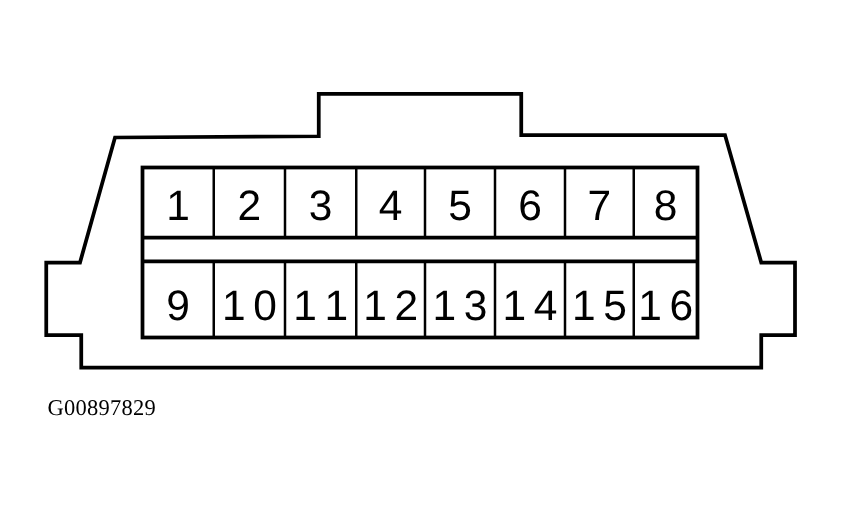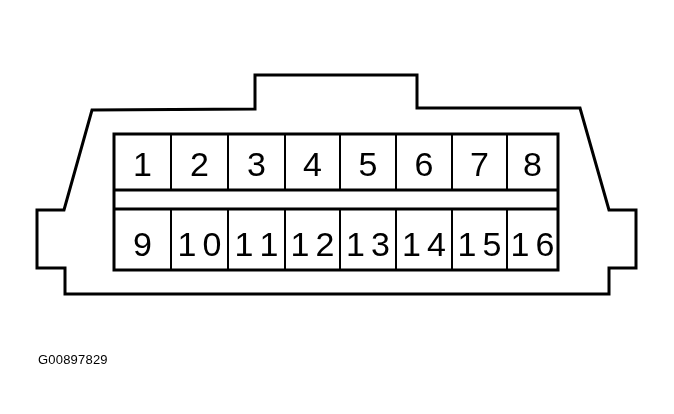--- a/index.html
+++ b/index.html
@@ -1,23 +1,22 @@
 <!DOCTYPE html>
 <html><head>
 <meta charset="utf-8">
 <style>
   html, body { margin: 0; padding: 0; background: #ffffff; }
   body { width: 674px; height: 414px; position: relative; overflow: hidden; }
   #diagram { position: absolute; left: 0; top: 0; }
   .pin-label { font-family: "Liberation Sans", sans-serif; font-size: 34px; fill: #000; }
   #caption {
     position: absolute; left: 38px; top: 316px;
-    font-family: Liberation Sans, sans-serif; font-size: 13px; color: #000;
+    font-family: Liberation Serif, serif; font-size: 18px; color: #000;
     letter-spacing: 0.2px;
-    margin-top: 36px;
   }
 </style>
 </head>
 <body>
 
 <svg id="diagram" width="674" height="414" viewBox="0 0 674 414" xmlns="http://www.w3.org/2000/svg">
 
   <path d="M 65 294 L 65 268 L 37 268 L 37 210 L 64 210 L 92 110 L 255 109 L 255 75 L 417 75 L 417 108 L 580 108 L 609 210 L 636 210 L 636 268 L 609 268 L 609 294 Z" fill="none" stroke="#000" stroke-width="3" stroke-linejoin="miter"></path>
 
   <rect x="114" y="134" width="444" height="136" fill="none" stroke="#000" stroke-width="3"></rect>

